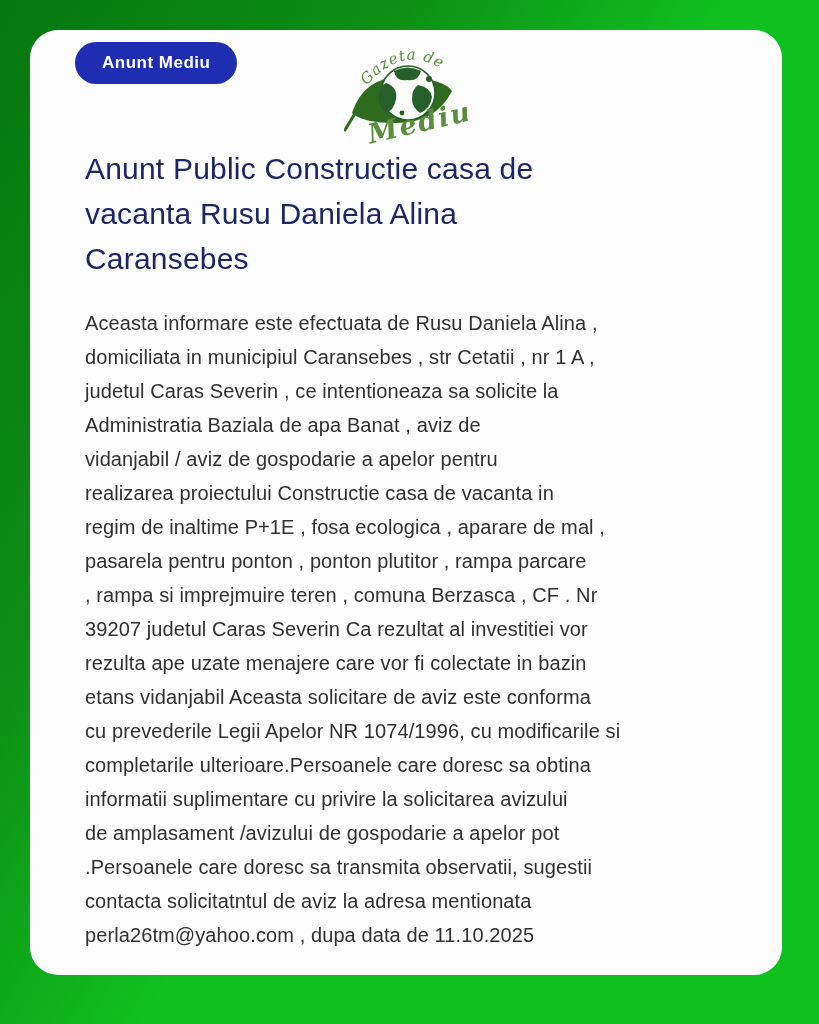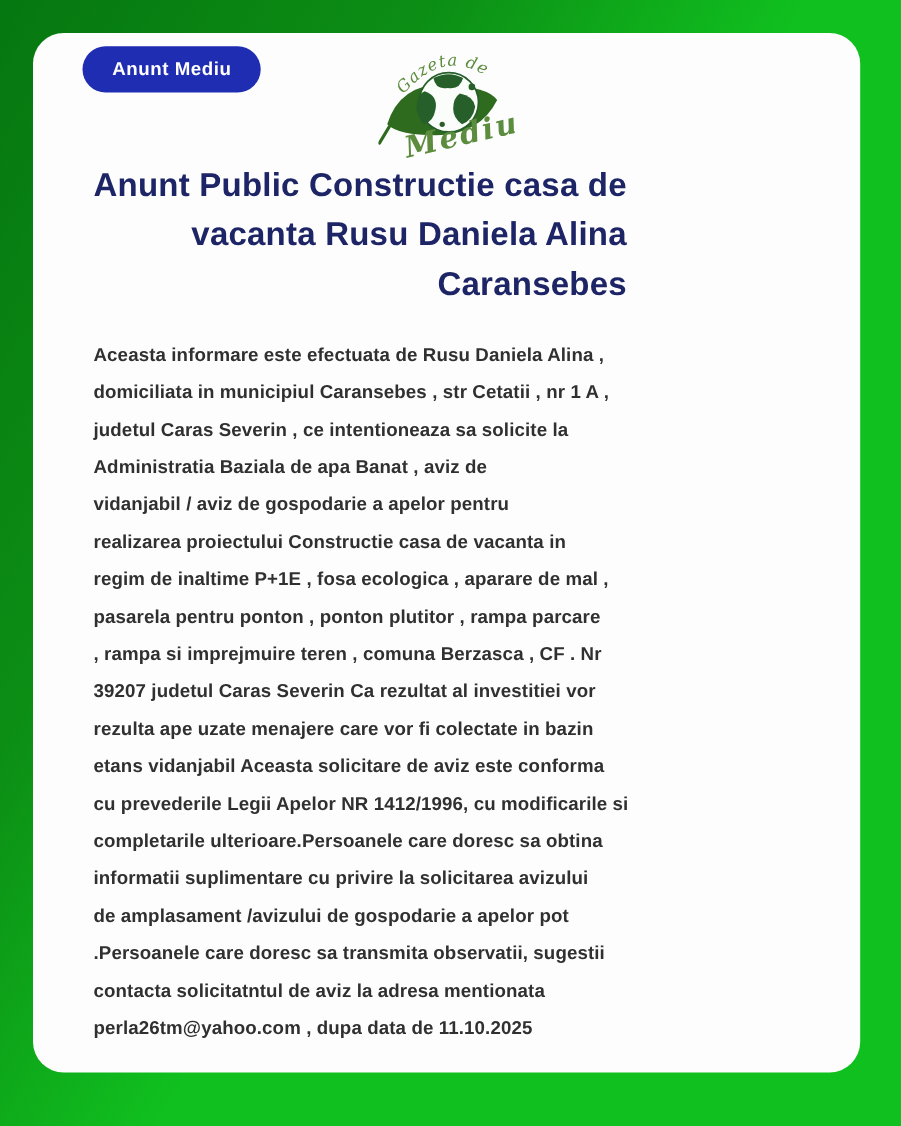--- a/index.html
+++ b/index.html
@@ -61,31 +61,30 @@
     font-style:italic;
     font-weight:600;
     font-size:27px;
     letter-spacing:2px;
     fill:var(--logo-green);
   }
   .title{
     position:absolute;left:55px;top:116px;margin:0;
     color:var(--title-color);
     font-size:30px;
-    font-weight:700;
+    font-weight:400;
     line-height:45px;
     letter-spacing:.2px;
-    text-align:right;
   }
   .title .title-line{white-space:nowrap;}
   .article-body{
     position:absolute;left:55px;top:276px;right:40px;
     color:var(--body-color);
-    font-size:17px;
-    font-weight:700;
+    font-size:20px;
+    font-weight:400;
     line-height:34px;
     letter-spacing:.1px;
   }
   .article-body .body-line{white-space:nowrap;}
 </style>
 </head>
 <body>
 
 <div class="stage">
   <div class="card">
@@ -130,21 +129,21 @@
         <div class="body-line">judetul Caras Severin , ce intentioneaza sa solicite la</div>
         <div class="body-line">Administratia Baziala de apa Banat , aviz de</div>
         <div class="body-line">vidanjabil / aviz de gospodarie a apelor pentru</div>
         <div class="body-line">realizarea proiectului Constructie casa de vacanta in</div>
         <div class="body-line">regim de inaltime P+1E , fosa ecologica , aparare de mal ,</div>
         <div class="body-line">pasarela pentru ponton , ponton plutitor , rampa parcare</div>
         <div class="body-line">, rampa si imprejmuire teren , comuna Berzasca , CF . Nr</div>
         <div class="body-line">39207 judetul Caras Severin Ca rezultat al investitiei vor</div>
         <div class="body-line">rezulta ape uzate menajere care vor fi colectate in bazin</div>
         <div class="body-line">etans vidanjabil Aceasta solicitare de aviz este conforma</div>
-        <div class="body-line">cu prevederile Legii Apelor NR 1412/1996, cu modificarile si</div>
+        <div class="body-line">cu prevederile Legii Apelor NR 1074/1996, cu modificarile si</div>
         <div class="body-line">completarile ulterioare.Persoanele care doresc sa obtina</div>
         <div class="body-line">informatii suplimentare cu privire la solicitarea avizului</div>
         <div class="body-line">de amplasament /avizului de gospodarie a apelor pot</div>
         <div class="body-line">.Persoanele care doresc sa transmita observatii, sugestii</div>
         <div class="body-line">contacta solicitatntul de aviz la adresa mentionata</div>
         <div class="body-line">perla26tm@yahoo.com , dupa data de 11.10.2025</div>
       </div>
 
   </div>
 </div>

